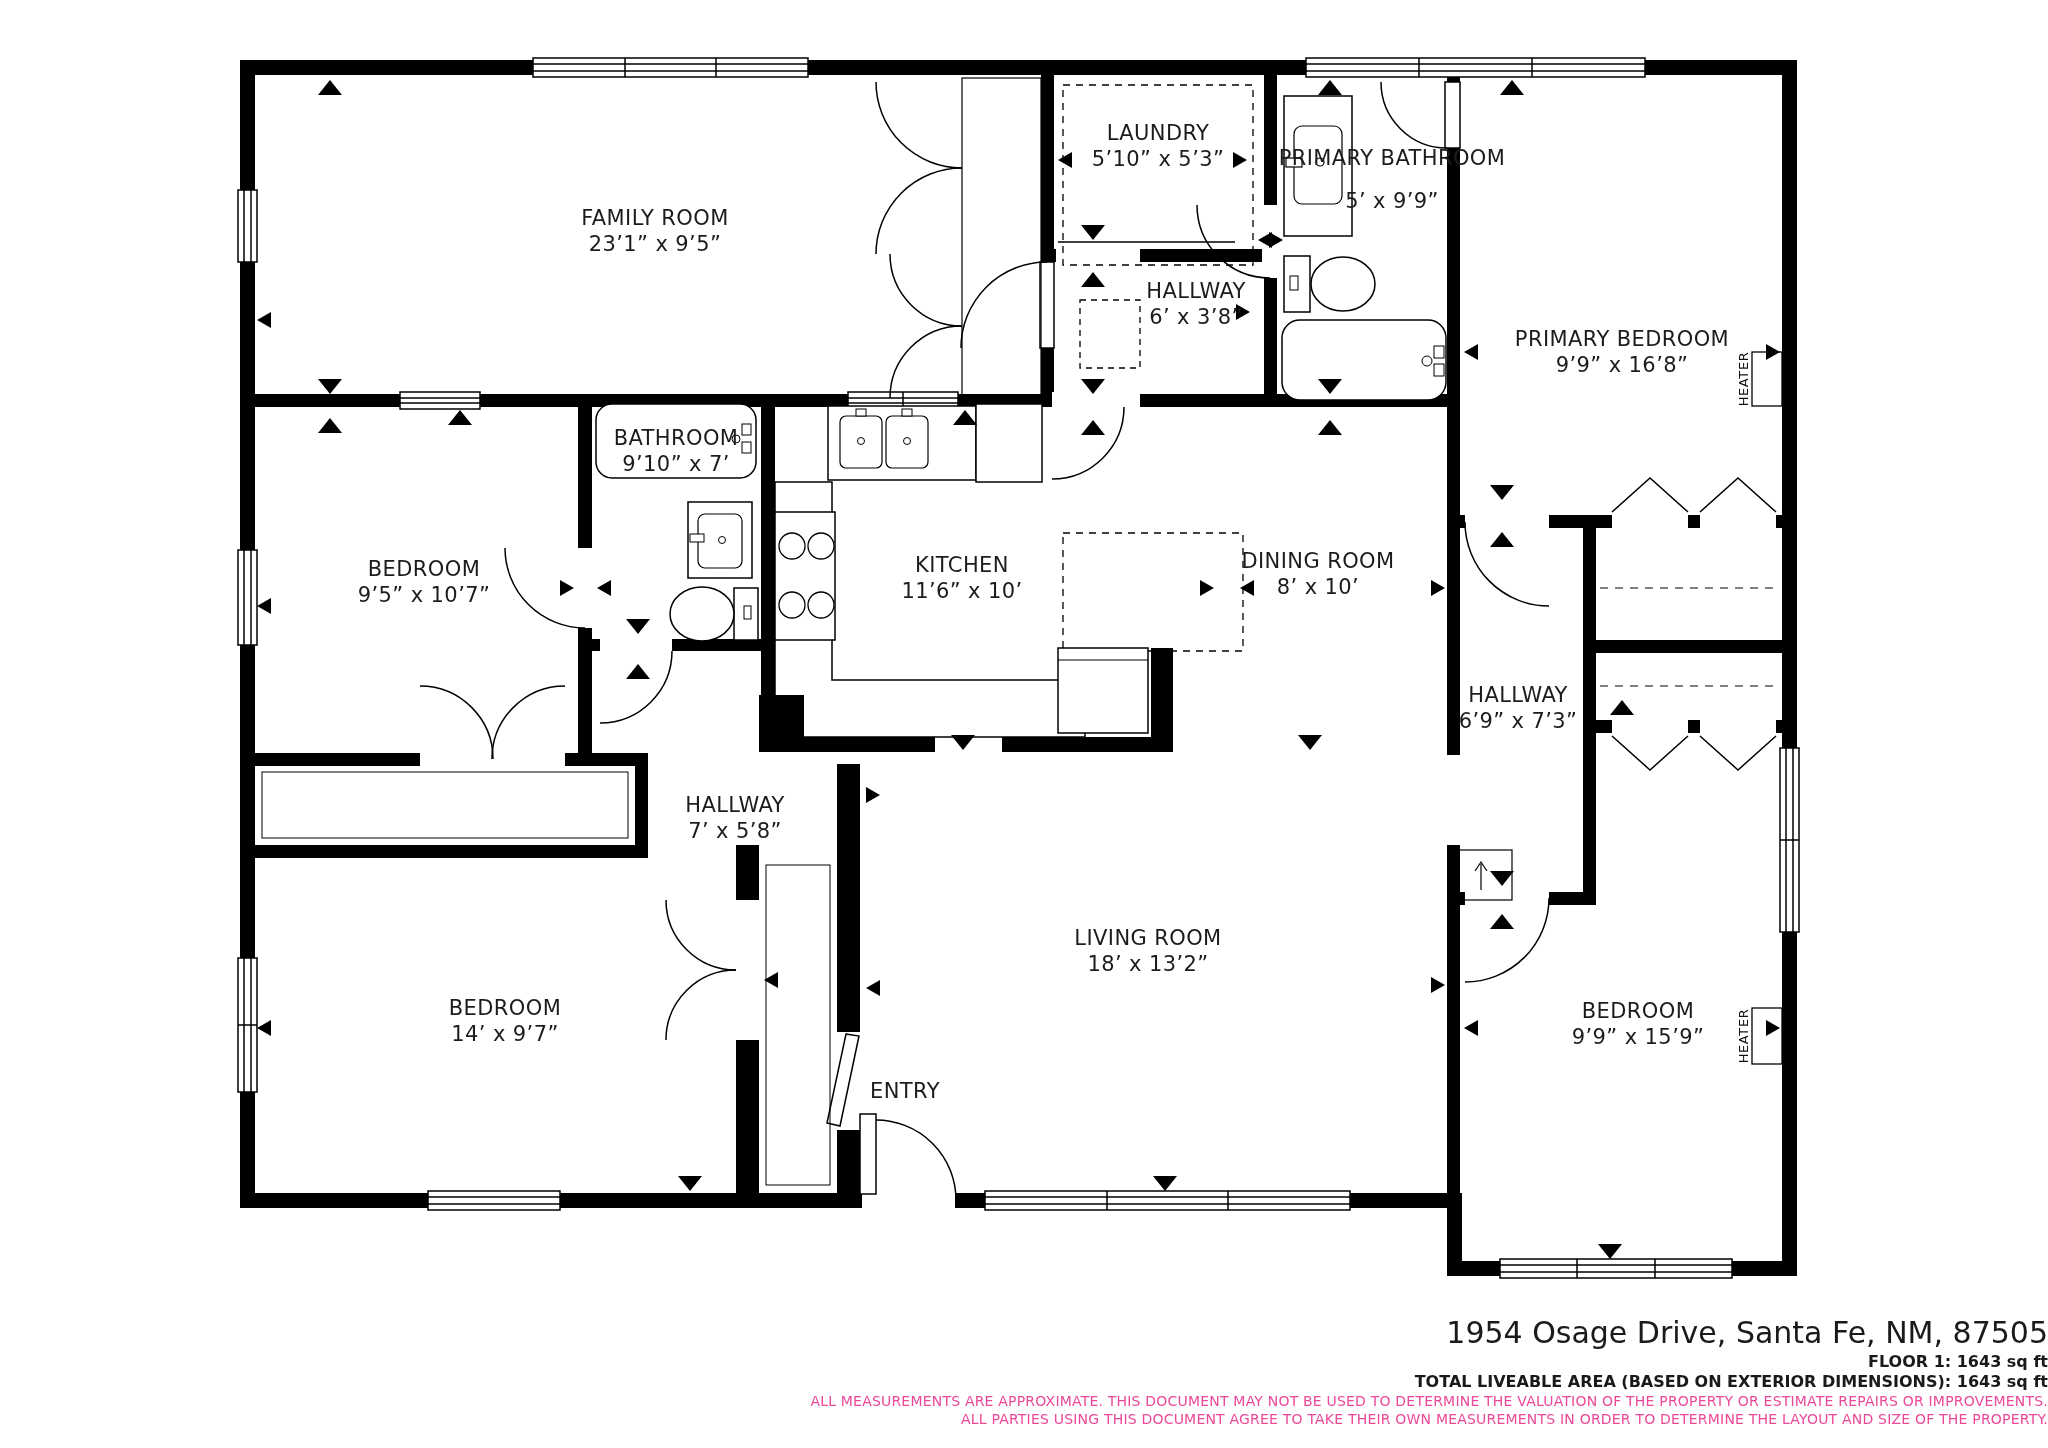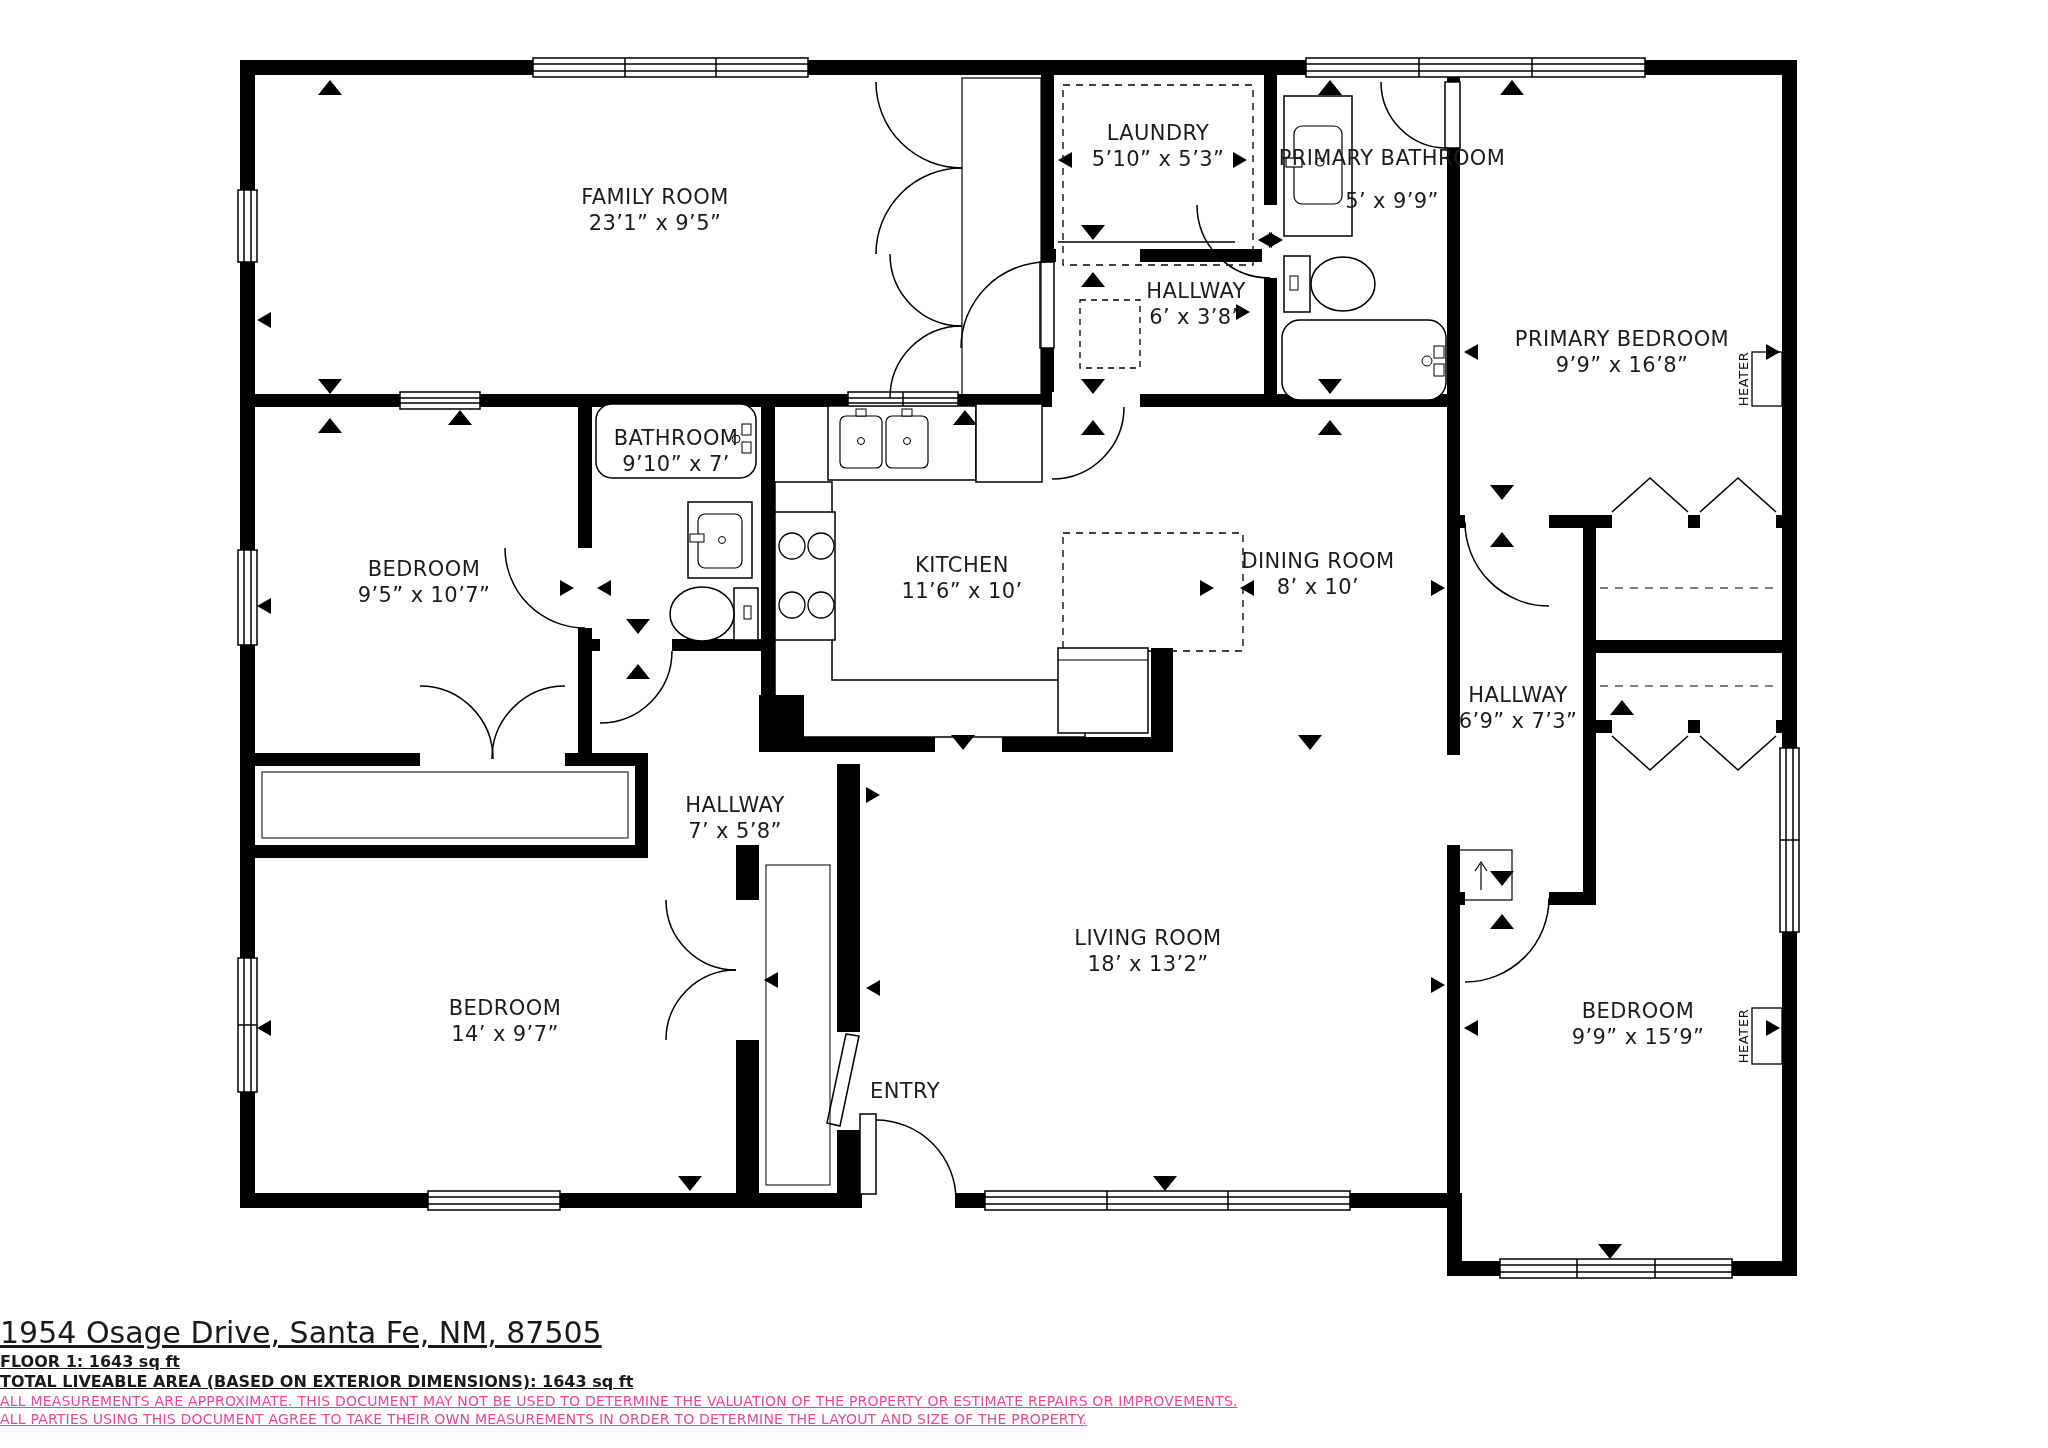--- a/index.html
+++ b/index.html
@@ -11,21 +11,21 @@
   .room-label{
     position:absolute;transform:translateX(-50%);text-align:center;
     color:#1c1c1c;font-size:21px;line-height:1.26;letter-spacing:.4px;white-space:nowrap;
   }
   .room-label .name,.room-label .dims{display:block;}
   .room-label.wrap .name{white-space:normal;max-width:238px;margin:17px auto;}
   .heater-label{
     position:absolute;transform:translate(-50%,-50%) rotate(-90deg);
     font-size:13px;letter-spacing:.6px;color:#111;white-space:nowrap;
   }
-  .footer-line{position:absolute;left:0;right:0;text-align:left;color:#1a1a1a;text-decoration:underline;}
+  .footer-line{position:absolute;left:0;right:0;text-align:right;color:#1a1a1a;}
   .addr{font-size:30px;}
   .bold-line{font-size:16px;font-weight:bold;}
   .disc{font-size:14px;color:#ec4899;letter-spacing:.2px;}
 </style>
 </head>
 <body>
 
 <svg id="plan-svg" width="2048" height="1448" viewBox="0 0 2048 1448" xmlns="http://www.w3.org/2000/svg">
 
   <g fill="#000">
@@ -302,21 +302,21 @@
     <polygon points="574,588 560,580 560,596"></polygon>
     <polygon points="1780,352 1766,344 1766,360"></polygon>
     <polygon points="1214,588 1200,580 1200,596"></polygon>
     <polygon points="1445,588 1431,580 1431,596"></polygon>
     <polygon points="880,795 866,787 866,803"></polygon>
     <polygon points="1445,985 1431,977 1431,993"></polygon>
     <polygon points="1780,1028 1766,1020 1766,1036"></polygon>
   </g>
 </svg>
 
-<div class="room-label" style="left:655px;top:184px">
+<div class="room-label" style="left:655px;top:205px">
   <span class="name">FAMILY ROOM</span>
   <span class="dims">23’1” x 9’5”</span>
 </div>
 <div class="room-label" style="left:1158px;top:120px">
   <span class="name">LAUNDRY</span>
   <span class="dims">5’10” x 5’3”</span>
 </div>
 <div class="room-label" style="left:1196px;top:278px">
   <span class="name">HALLWAY</span>
   <span class="dims">6’ x 3’8”</span>

